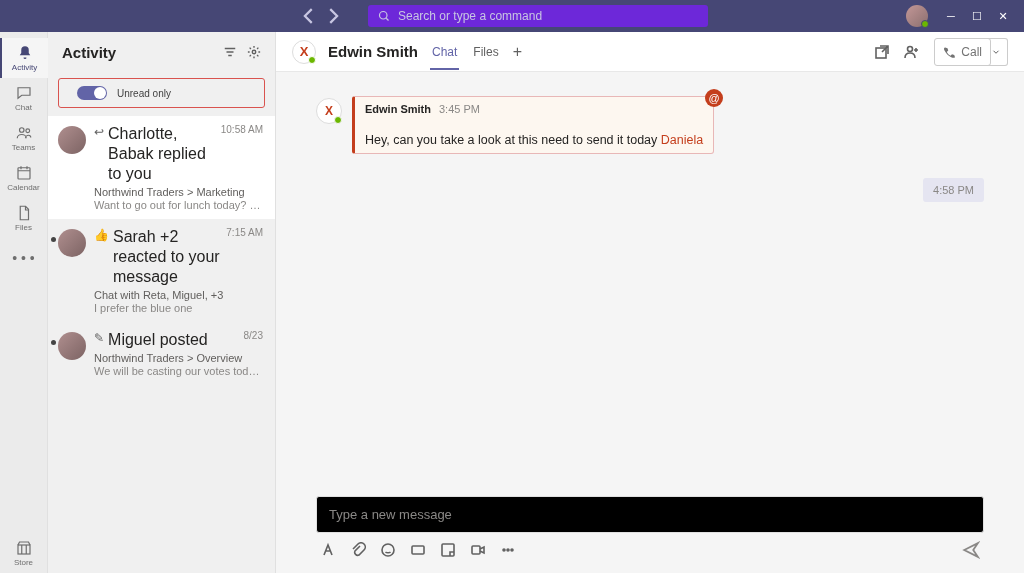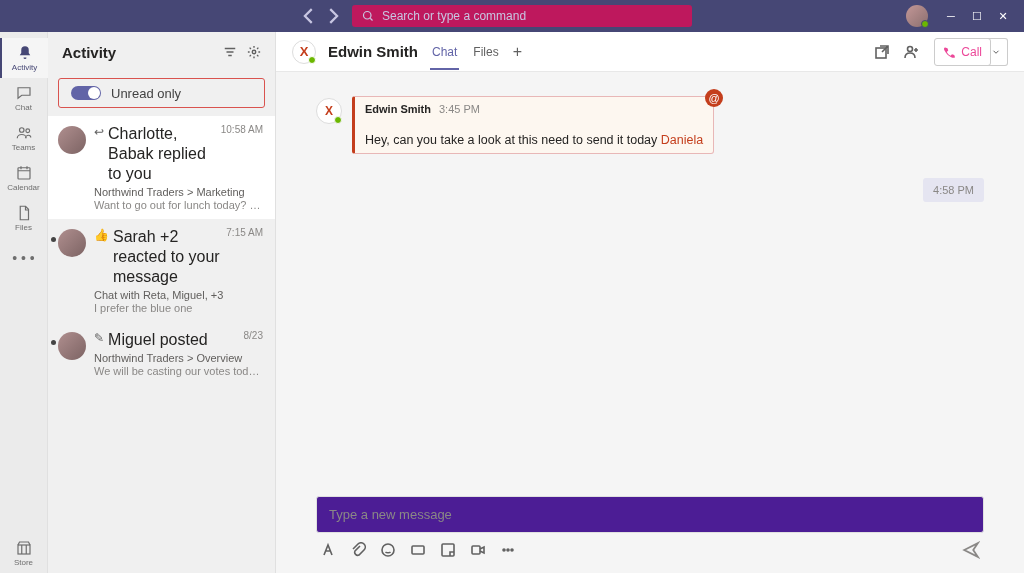--- a/index.html
+++ b/index.html
@@ -1,36 +1,36 @@
 <!DOCTYPE html>
 <html><head>
 <meta charset="utf-8">
 <style>
 *{box-sizing:border-box;margin:0;padding:0;font-family:"Segoe UI",Arial,sans-serif}
 html,body{width:1024px;height:573px;overflow:hidden;background:#f3f2f1}
 .titlebar{height:32px;background:#464775;display:flex;align-items:center;padding:0 8px;position:relative}
 .navarrows{display:flex;gap:2px;margin-left:290px}
 .navarrows .arr{width:22px;height:22px;display:flex;align-items:center;justify-content:center;color:#c8c6e2;cursor:pointer;font-size:12px}
-.searchbar{flex:0 0 340px;height:22px;background:#be185d;border-radius:3px;margin-left:8px;display:flex;align-items:center;padding:0 10px;color:#c8c6e2;font-size:12px;gap:8px}
+.searchbar{flex:0 0 340px;height:22px;background:#6d28d9;border-radius:3px;margin-left:24px;display:flex;align-items:center;padding:0 10px;color:#c8c6e2;font-size:12px;gap:8px}
 .tbspacer{flex:1}
 .avatar-sm{width:22px;height:22px;border-radius:50%;background:linear-gradient(135deg,#c39797,#8b6f6f);position:relative;margin-right:10px}
 .presence{position:absolute;right:-1px;bottom:-1px;width:8px;height:8px;border-radius:50%;background:#6bb700;border:1.5px solid #464775}
 .winbtn{width:26px;height:26px;display:flex;align-items:center;justify-content:center;color:#fff;font-size:11px;cursor:pointer}
 .app{display:flex;height:541px}
 .apprail{width:48px;background:#ebebeb;border-right:1px solid #e0e0e0;display:flex;flex-direction:column;align-items:center;padding-top:6px}
 .rail-item{width:48px;height:40px;display:flex;flex-direction:column;align-items:center;justify-content:center;color:#6e6e6e;cursor:pointer;font-size:9px;gap:1px}
 .rail-item.active{color:#464775;border-left:2px solid #464775;background:#f5f5f5}
 .rail-item svg{width:18px;height:18px}
 .rail-label{font-size:8px}
 .rail-spacer{flex:1}
 .leftpane{width:228px;background:#f0f0f0;border-right:1px solid #e0e0e0;display:flex;flex-direction:column}
 .lp-header{height:40px;display:flex;align-items:center;padding:0 14px;justify-content:space-between}
 .lp-title{font-weight:700;font-size:15px;color:#252423}
 .lp-icons{display:flex;gap:10px;color:#616161}
-.unread-toggle{margin:6px 10px 8px 10px;height:30px;border:1.5px solid #d9534f;border-radius:3px;display:flex;align-items:center;padding:0 12px;gap:10px;font-size:13px;color:#424242}
+.unread-toggle{margin:6px 10px 8px 10px;height:30px;border:1.5px solid #d9534f;border-radius:3px;display:flex;align-items:center;padding:0 18px;gap:10px;font-size:10px;color:#424242}
 .toggle{width:30px;height:14px;background:#6264a7;border-radius:8px;position:relative}
 .toggle::after{content:"";position:absolute;right:1px;top:1px;width:12px;height:12px;background:#fff;border-radius:50%}
 .feeditem{padding:8px 12px 8px 10px;display:flex;gap:8px;cursor:pointer;position:relative}
 .feeditem.selected{background:#fff}
 .unread-dot{width:5px;height:5px;border-radius:50%;background:#444;position:absolute;left:3px;top:18px}
 .feed-avatar{width:28px;height:28px;border-radius:50%;background:linear-gradient(135deg,#b08f8f,#7c6363);flex-shrink:0;margin-top:2px}
 .feed-body{flex:1;min-width:0}
 .feed-line1{display:flex;align-items:flex-start;gap:4px}
 .feed-icon{color:#616161;font-size:12px;margin-top:1px}
 .feed-title{font-size:16px;color:#252423;font-weight:400;line-height:1.25}
@@ -41,37 +41,37 @@
 .main{flex:1;display:flex;flex-direction:column;background:#f5f5f5}
 .chat-header{height:40px;background:#fff;border-bottom:1px solid #e8e8e8;display:flex;align-items:center;padding:0 16px;gap:12px}
 .ch-avatar{width:24px;height:24px;border-radius:50%;background:#fff;border:1px solid #ddd;display:flex;align-items:center;justify-content:center;color:#c43e1c;font-weight:700;font-size:13px;position:relative}
 .ch-avatar .presence{border-color:#fff}
 .ch-name{font-weight:700;font-size:15px;color:#252423}
 .ch-tab{font-size:12px;color:#616161;padding:11px 2px;cursor:pointer}
 .ch-tab.active{color:#6264a7;border-bottom:2px solid #6264a7;padding-bottom:9px}
 .ch-add{color:#616161;font-size:16px;cursor:pointer}
 .ch-spacer{flex:1}
 .ch-right{display:flex;align-items:center;gap:14px;color:#616161}
-.callbtn{display:flex;align-items:center;gap:6px;border:1px solid #ccc;border-radius:3px;padding:4px 8px;font-size:12px;color:#ec4899;cursor:pointer}
+.callbtn{display:flex;align-items:center;gap:6px;border:1px solid #ccc;border-radius:3px;padding:4px 8px;font-size:12px;color:#737373;cursor:pointer}
 .calldrop{border:1px solid #ccc;border-left:none;border-radius:0 3px 3px 0;padding:4px 6px;margin-left:-6px;cursor:pointer}
 .messages{flex:1;padding:24px 40px 10px 40px;overflow:auto}
 .msg-row{display:flex;gap:10px;margin-bottom:24px}
 .msg-av{width:26px;height:26px;border-radius:50%;background:#fff;border:1px solid #ddd;display:flex;align-items:center;justify-content:center;color:#c43e1c;font-weight:700;font-size:12px;position:relative;margin-top:2px}
 .msg-av .presence{border-color:#f5f5f5}
 .msg-bubble{background:#fdf7f0;border:1px solid #e8b7b7;border-left:3px solid #c43e1c;border-radius:3px;padding:6px 10px;max-width:420px;position:relative}
 .mention-badge{position:absolute;right:-10px;top:-8px;width:18px;height:18px;border-radius:50%;background:#c43e1c;color:#fff;font-size:11px;display:flex;align-items:center;justify-content:center}
 .msg-head{display:flex;gap:8px;align-items:baseline;font-size:11px}
 .msg-sender{font-weight:600;color:#252423}
 .msg-time{color:#8a8886}
 .msg-text{font-size:12.5px;color:#252423;margin-top:18px}
 .msg-text .mention{color:#c43e1c}
 .msg-row.mine{justify-content:flex-end}
 .msg-bubble.mine{background:#e5e5f1;border:none;border-left:none;max-width:300px}
 .composer{margin:0 40px 6px 40px}
-.compose-input{background:#4c1d95;border:1px solid #e0e0e0;border-radius:3px;padding:10px 12px;font-size:13px;color:#8a8886}
+.compose-input{background:#000000;border:1px solid #e0e0e0;border-radius:3px;padding:10px 12px;font-size:13px;color:#8a8886}
 .compose-toolbar{display:flex;gap:14px;padding:8px 4px;color:#616161;align-items:center}
 .compose-toolbar .send{margin-left:auto;color:#8a8886}
 svg{fill:none;stroke:currentColor;stroke-width:1.6}
 </style>
 </head>
 <body>
 
 <div class="titlebar">
   <div class="navarrows">
     <div class="arr">

